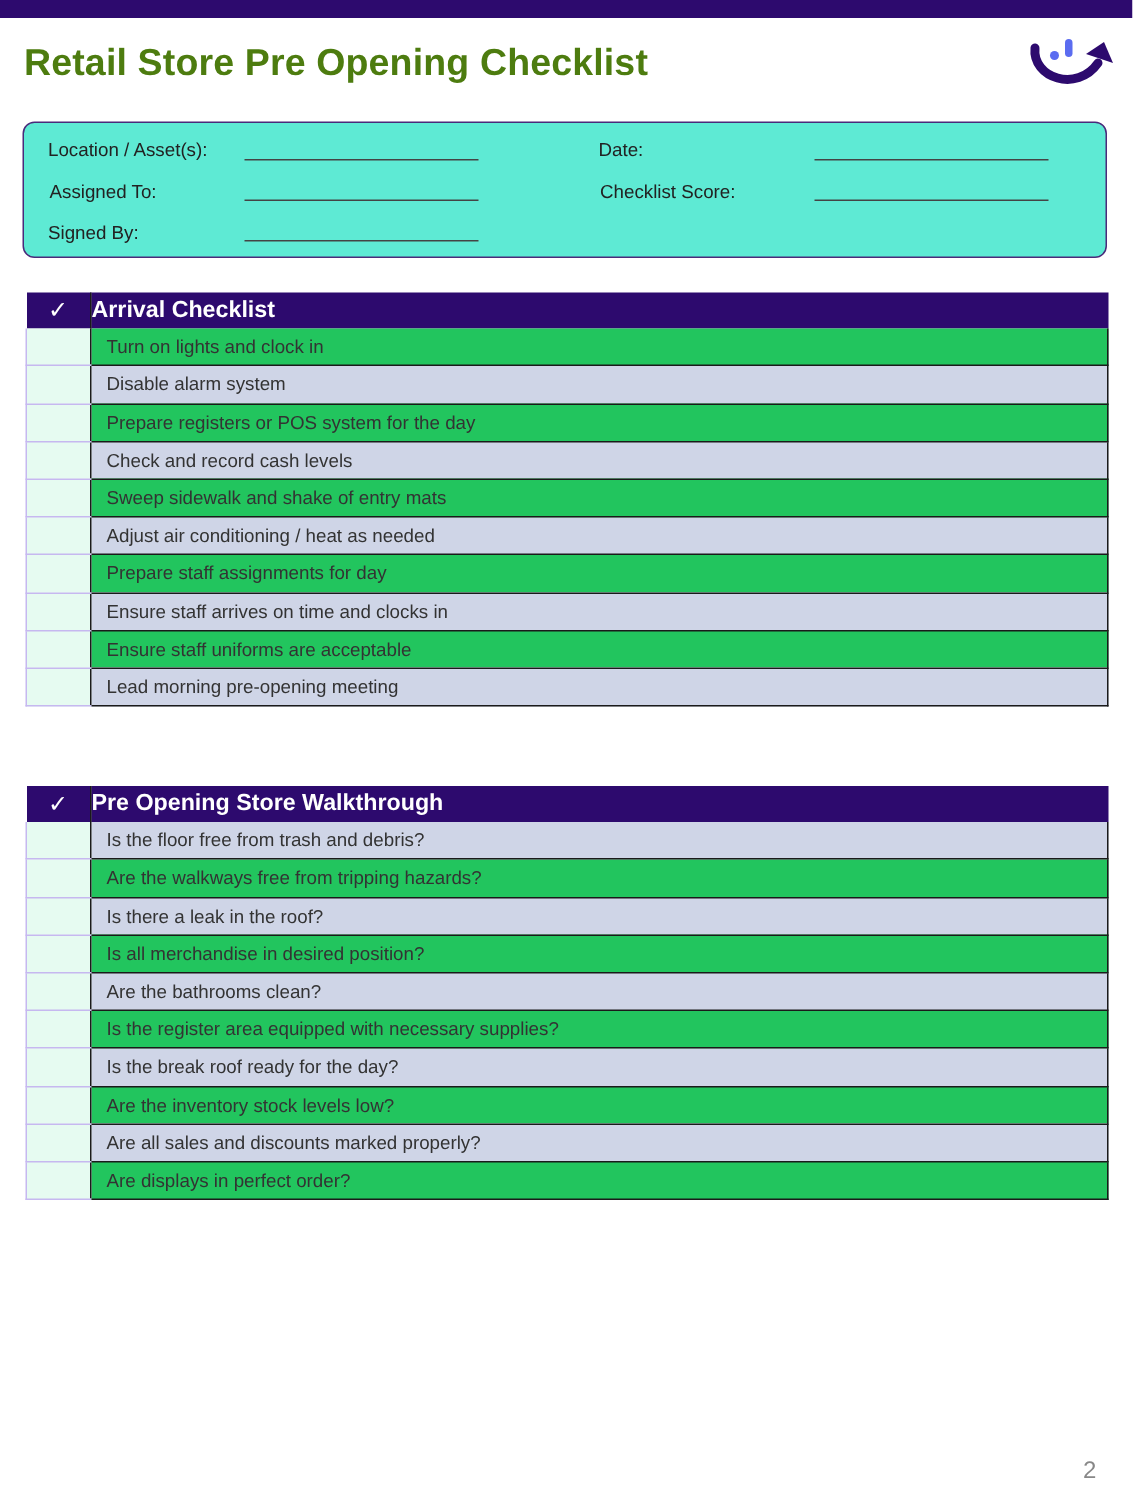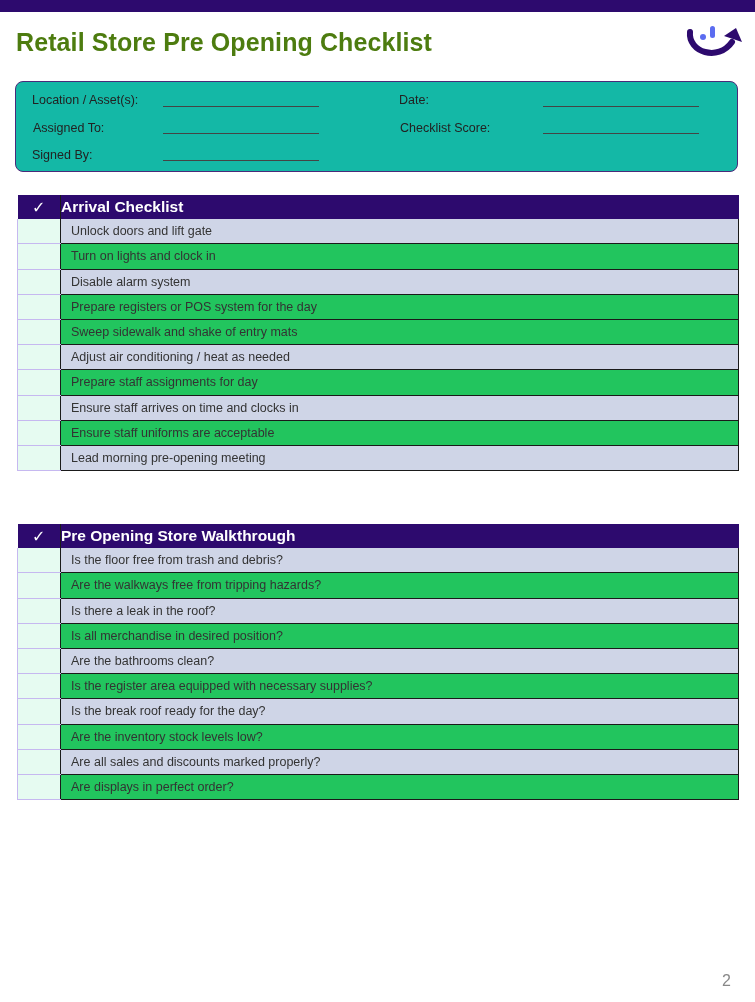--- a/index.html
+++ b/index.html
@@ -1,21 +1,21 @@
 <!DOCTYPE html>
 <html><head>
 <meta charset="utf-8">
 <style>
   html, body { margin:0; padding:0; }
   body { width:755px; height:1002px; background:#ffffff; position:relative; overflow:hidden;
          font-family:"Liberation Sans", "DejaVu Sans", sans-serif; color:#222; }
   .topbar { position:absolute; left:0; top:0; width:755px; height:12px; background:#2d0a6e; }
   .title { position:absolute; left:16px; top:28px; font-size:25px; font-weight:bold; color:#4d7c0f; letter-spacing:0.1px; margin:0; }
   .logo { position:absolute; left:684px; top:22px; width:60px; height:38px; }
-  .infobox { position:absolute; left:15px; top:81px; width:723px; height:91px; background:#14b8a6;
+  .infobox { position:absolute; left:15px; top:81px; width:723px; height:91px; background:#5eead4;
              border:1.5px solid #4a2a7a; border-radius:8px; box-sizing:border-box; }
   .field-label { position:absolute; font-size:12.5px; color:#222; }
   .field-line { position:absolute; height:0; border-bottom:1.3px solid #444; width:156px; }
   table.check { position:absolute; left:17px; border-collapse:collapse; width:722px; }
   table.check td { padding:0; height:24.2px; font-size:12.5px; }
   .hdr td { background:#2d0a6e; color:#fff; height:27px; }
   .hdr .chk { text-align:center; font-size:16px; font-weight:bold; border-right:1px solid #1a1a1a; }
   .hdr .htitle { font-size:15.5px; font-weight:bold; }
   td.box { width:42px; background:#e6fbf1; border-bottom:1px solid #c6b8f0; border-left:1px solid #c6b8f0; }
   td.item { padding-left:10px !important; border-left:1.3px solid #1a1a1a; border-right:1.3px solid #1a1a1a; border-bottom:1.3px solid #1a1a1a; color:#333; }
@@ -47,35 +47,35 @@
   <span class="field-label" style="left:384px;top:39px">Checklist Score:</span>
   <div class="field-line" style="left:527px;top:51px"></div>
 </div>
 
 <table class="check" style="top:195px">
   <tbody id="sec0">
     <tr class="hdr">
       <td class="chk">✓</td>
       <td class="htitle">Arrival Checklist</td>
     </tr>
-  <tr class="odd">
-        <td class="box"></td>
-        <td class="item">Unlock doors and lift gate</td>
-      </tr>
       <tr class="even">
         <td class="box"></td>
         <td class="item">Turn on lights and clock in</td>
       </tr>
       <tr class="odd">
         <td class="box"></td>
         <td class="item">Disable alarm system</td>
       </tr>
       <tr class="even">
         <td class="box"></td>
         <td class="item">Prepare registers or POS system for the day</td>
+      </tr>
+      <tr class="odd">
+        <td class="box"></td>
+        <td class="item">Check and record cash levels</td>
       </tr>
       <tr class="even">
         <td class="box"></td>
         <td class="item">Sweep sidewalk and shake of entry mats</td>
       </tr>
       <tr class="odd">
         <td class="box"></td>
         <td class="item">Adjust air conditioning / heat as needed</td>
       </tr>
       <tr class="even">

